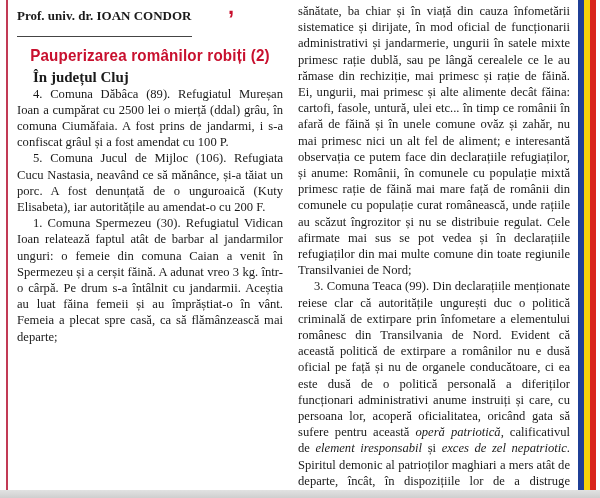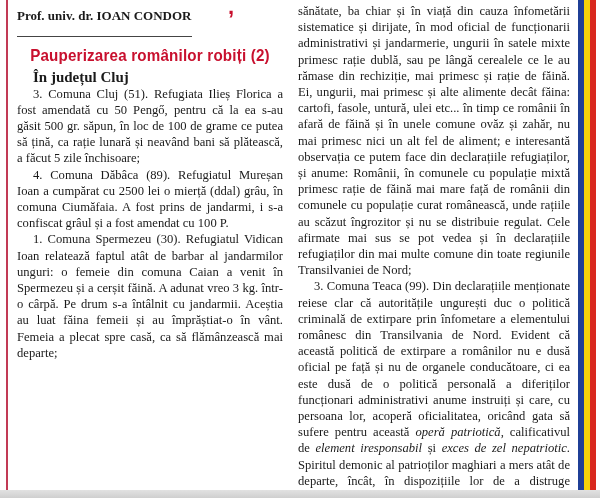--- a/index.html
+++ b/index.html
@@ -48,22 +48,22 @@
 
 <div class="page">
   <div class="left-border"></div>
   <div class="top-comma">,</div>
 
   <div class="col col-left">
     <div class="author">Prof. univ. dr. IOAN CONDOR</div>
     <div class="title">Pauperizarea românilor robiți (2)</div>
     <div id="left-blocks">
         <div class="section-heading">În județul Cluj</div>
-        <p>3. Comuna Cluj (51). Refugiata Ilieș Florica a fost amendată cu 50 Pengő, pentru că la ea s-au găsit 500 gr. săpun, în loc de 100 de grame ce putea să țină, ca rație lunară și neavând bani să plătească, a făcut 5 zile închisoare;</p>
         <p>4. Comuna Dăbâca (89). Refugiatul Mureșan Ioan a cumpărat cu 2500 lei o mierță (ddal) grâu, în comuna Ciumăfaia. A fost prins de jandarmi, i s-a confiscat grâul și a fost amendat cu 100 P.</p>
+        <p>5. Comuna Jucul de Mijloc (106). Refugiata Cucu Nastasia, neavând ce să mănânce, și-a tăiat un porc. A fost denunțată de o unguroaică (Kuty Elisabeta), iar autoritățile au amendat-o cu 200 F.</p>
         <p>1. Comuna Spermezeu (30). Refugiatul Vidican Ioan relatează faptul atât de barbar al jandarmilor unguri: o femeie din comuna Caian a venit în Spermezeu și a cerșit făină. A adunat vreo 3 kg. într-o cârpă. Pe drum s-a întâlnit cu jandarmii. Aceștia au luat făina femeii și au împrăștiat-o în vânt. Femeia a plecat spre casă, ca să flămânzească mai departe;</p>
       </div>
   </div>
 
   <div class="col col-right">
     <p class="noindent">sănătate, ba chiar și în viață din cauza înfometării sistematice și dirijate, în mod oficial de funcționarii administrativi și jandarmerie, ungurii în satele mixte primesc rație dublă, sau pe lângă cerealele ce le au rămase din rechiziție, mai primesc și rație de făină. Ei, ungurii, mai primesc și alte alimente decât făina: cartofi, fasole, untură, ulei etc... în timp ce românii în afară de făină și în unele comune ovăz și zahăr, nu mai primesc nici un alt fel de aliment; e interesantă observația ce putem face din declarațiile refugiaților, și anume: Românii, în comunele cu populație mixtă primesc rație de făină mai mare față de românii din comunele cu populație curat românească, unde rațiile au scăzut îngrozitor și nu se distribuie regulat. Cele afirmate mai sus se pot vedea și în declarațiile refugiaților din mai multe comune din toate regiunile Transilvaniei de Nord;</p>
     <p><span>3. Comuna Teaca (99). Din declarațiile menționate reiese clar că autoritățile ungurești duc o politică criminală de extirpare prin înfometare a elementului românesc din Transilvania de Nord. Evident că această politică de extirpare a românilor nu e dusă oficial pe față și nu de organele conducătoare, ci ea este dusă de o politică personală a diferiților funcționari administrativi anume instruiți și care, cu persoana lor, acoperă oficialitatea, oricând gata să sufere pentru această </span><em>operă patriotică</em><span>, calificativul de </span><em>element iresponsabil</em><span> și </span><em>exces de zel nepatriotic</em><span>. Spiritul demonic al patrioților maghiari a mers atât de departe, încât, în dispozițiile lor de a distruge populația românească din Transilvania de Nord au riscat și au săvârșit acte de sabotaj și subminare a intereselor axei. Ei, pentru a asigura pe viitor o și mai gravă infometare a românilor de sub stăpânirea lor, au împiedicat ca agricultorul român să-și poată face însămânțările. Ungurii au rechiziționat de la români semințele pe care nu le-au dat la timpul lor, așa cum au promis. Și acolo unde au dat semințe populației românești, au dat fie cantitate insuficientă, fie cu întârziere. În unele comune, agricultorii români, în timpul însămânțărilor au fost forțați să presteze, săptămâni de-a rândul, munci publice sau prestații comunale și astfel nu au putut să-și facă însămânțările.</span></p>
 
   </div>
 

